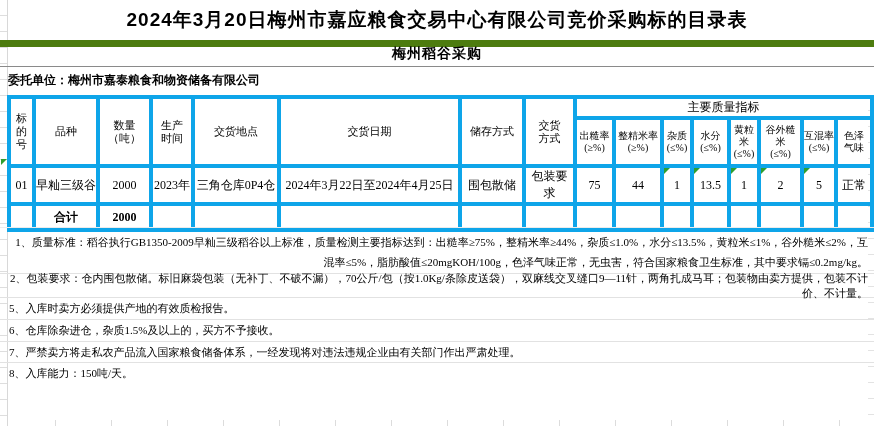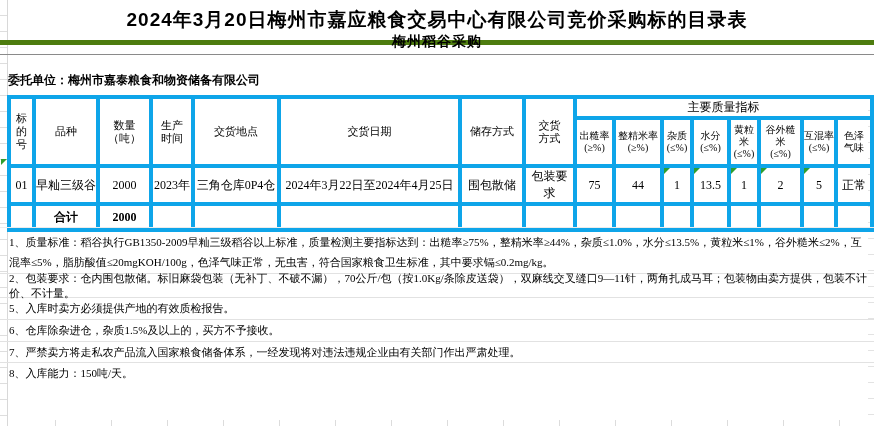--- a/index.html
+++ b/index.html
@@ -13,26 +13,26 @@
     border-right:1px solid #d8d8d8;
     background:repeating-linear-gradient(to bottom,transparent 0 15px,#dedede 15px 16px);
   }
   .right-gutter{
     position:absolute;left:868px;top:95px;width:6px;height:331px;
     background:repeating-linear-gradient(to bottom,transparent 0 15px,#e3e3e3 15px 16px);
   }
   .title-row{
     position:absolute;left:0;top:0;width:874px;height:40px;
     display:flex;align-items:center;justify-content:center;
-    border-bottom:5px solid #4d7c0f;
+    border-bottom:7px solid #4d7c0f;
     font-family:"Liberation Sans","DejaVu Sans",sans-serif;
     font-weight:bold;font-size:19px;letter-spacing:1px;
   }
   .subtitle-row{
-    position:absolute;left:0;top:29px;width:874px;height:25px;
+    position:absolute;left:0;top:41px;width:874px;height:25px;
     display:flex;align-items:center;justify-content:center;
     border-bottom:1px solid #8a8a8a;
     font-family:"Liberation Sans","DejaVu Sans",sans-serif;
     font-weight:bold;font-size:14px;letter-spacing:1px;
   }
   .client-row{
     position:absolute;left:8px;top:67px;width:860px;height:27px;
     display:flex;align-items:center;
     font-family:"Liberation Sans","DejaVu Sans",sans-serif;
     font-weight:bold;font-size:12px;
@@ -52,21 +52,21 @@
   th.pre,td.pre{white-space:pre-line;}
   tr.h1 th.side{font-size:11px;line-height:13px;}
   tr.data{height:38px;}
   tr.data td{font-size:12px;}
   tr.total{height:26px;}
   tr.total td{font-size:12px;font-weight:bold;}
   .flag{
     position:absolute;top:0;left:0;width:0;height:0;
     border-top:6px solid #2f9e2f;border-right:6px solid transparent;
   }
-  .notes{position:absolute;left:0;top:219px;width:874px;}
+  .notes{position:absolute;left:0;top:219px;width:874px;text-align:right;}
   .note-row{
     box-sizing:border-box;width:874px;
     border-bottom:1px solid #e2e2e2;
     display:flex;align-items:center;
     font-size:11px;padding-left:9px;padding-right:6px;
     position:relative;z-index:1;background:transparent;
   }
   .note-row.wrap{align-items:flex-start;line-height:20px;padding-top:4px;}
   .spacer{height:8px;border-bottom:1px solid #ececec;}
   .bottom-grid{

